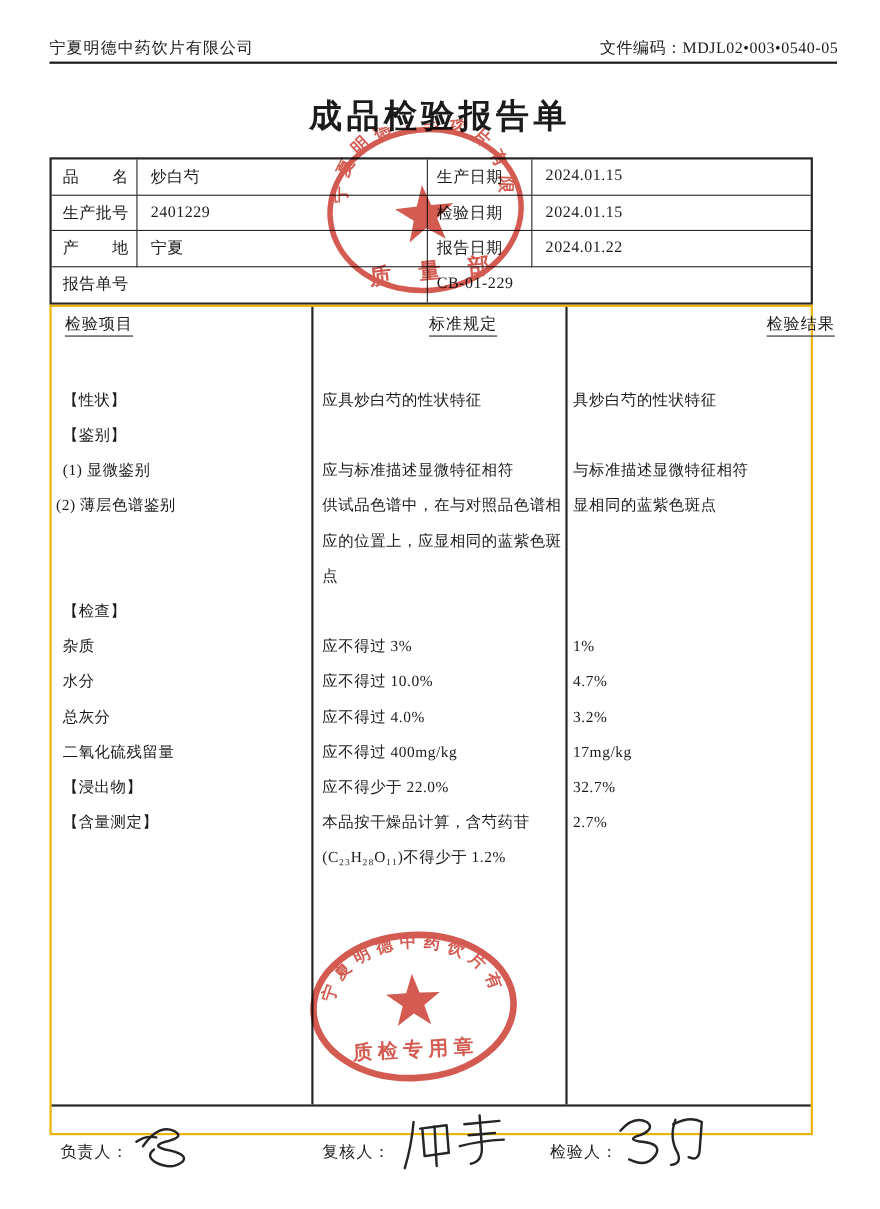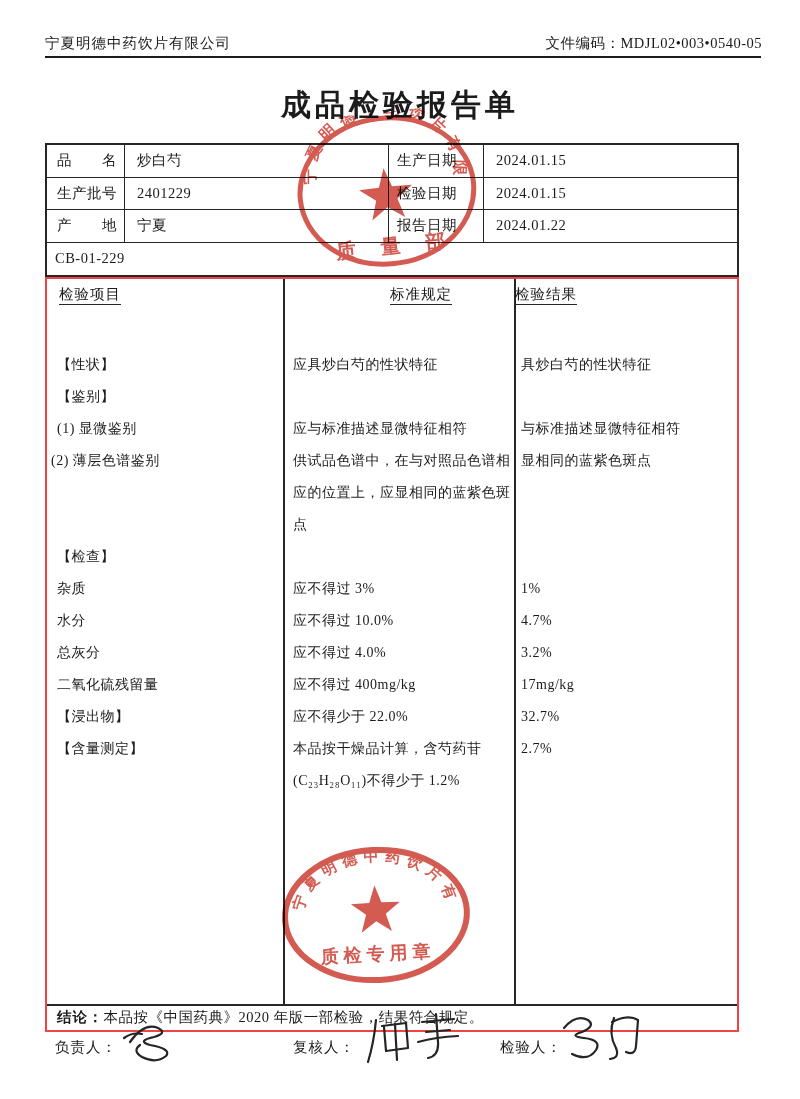--- a/index.html
+++ b/index.html
@@ -14,21 +14,21 @@
   .title{left:0;top:85px;width:800px;text-align:center;font-size:30px;font-weight:bold;letter-spacing:4px;}
   
   .info-table{left:45px;top:143px;width:694px;height:134px;border:2px solid #262626;
               display:grid;grid-template-columns:78px 264px 95px 253px;grid-template-rows:1fr 1fr 1fr 1fr;}
   .cell{display:flex;align-items:center;font-size:14.5px;white-space:nowrap;letter-spacing:.5px;}
   .br{border-right:1.5px solid #262626;}
   .bb{border-bottom:1.5px solid #262626;}
   .pl8{padding-left:8px;} .pl10{padding-left:10px;} .pl12{padding-left:12px;}
   .span2{grid-column:span 2;}
   
-  .main-table{left:45px;top:277px;width:694px;height:755px;border:2px solid #ef4444;position:absolute;}
+  .main-table{left:45px;top:277px;width:694px;height:755px;border:2px solid #eab308;position:absolute;}
   .vline{position:absolute;top:0;width:1.5px;height:725px;background:#262626;}
   .hline{position:absolute;left:0;top:725px;width:100%;height:1.5px;background:#262626;}
   .colhead{position:absolute;top:6px;font-size:14.5px;letter-spacing:1px;}
   .colhead span{border-bottom:1px solid #262626;padding-bottom:2px;}
   .c2{left:474px;} 
   .concl{position:absolute;left:10px;top:729px;font-size:14.5px;white-space:nowrap;letter-spacing:.5px;}
   .concl b{letter-spacing:1px;}
   .siglabel{position:absolute;top:1038px;font-size:14.5px;letter-spacing:1px;}
   .stamp{position:absolute;mix-blend-mode:multiply;opacity:.82;}
   .sig{position:absolute;}
@@ -51,31 +51,32 @@
   <div class="cell br bb pl10">生产批号</div>
   <div class="cell br bb pl12">2401229</div>
   <div class="cell br bb pl8">检验日期</div>
   <div class="cell bb pl12">2024.01.15</div>
 
   <div class="cell br bb pl10">产　　地</div>
   <div class="cell br bb pl12">宁夏</div>
   <div class="cell br bb pl8">报告日期</div>
   <div class="cell bb pl12">2024.01.22</div>
 
+  <div class="cell br pl10 span2">报告单号</div>
   <div class="cell pl8 span2">CB-01-229</div>
 </div>
 
 <div class="main-table">
   <div class="vline" style="left:236px;"></div>
   <div class="vline" style="left:467px;"></div>
   <div class="hline"></div>
 
   <div class="colhead" style="left:12px;"><span>检验项目</span></div>
   <div class="colhead" style="left:237px;width:274px;text-align:center;"><span>标准规定</span></div>
-  <div class="colhead" style="left:468px;width:244px;text-align:left;"><span>检验结果</span></div>
+  <div class="colhead" style="left:468px;width:244px;text-align:right;"><span>检验结果</span></div>
 
   <div class="line" style="left:10px;top:76px;">【性状】</div>
   <div class="line" style="left:10px;top:108px;">【鉴别】</div>
   <div class="line" style="left:10px;top:140px;">(1) 显微鉴别</div>
   <div class="line" style="left:4px;top:172px;">(2) 薄层色谱鉴别</div>
   <div class="line" style="left:10px;top:268px;">【检查】</div>
   <div class="line" style="left:10px;top:300px;">杂质</div>
   <div class="line" style="left:10px;top:332px;">水分</div>
   <div class="line" style="left:10px;top:364px;">总灰分</div>
   <div class="line" style="left:10px;top:396px;">二氧化硫残留量</div>
@@ -98,23 +99,20 @@
   <div class="line c2" style="top:76px;">具炒白芍的性状特征</div>
   <div class="line c2" style="top:140px;">与标准描述显微特征相符</div>
   <div class="line c2" style="top:172px;">显相同的蓝紫色斑点</div>
   <div class="line c2" style="top:300px;">1%</div>
   <div class="line c2" style="top:332px;">4.7%</div>
   <div class="line c2" style="top:364px;">3.2%</div>
   <div class="line c2" style="top:396px;">17mg/kg</div>
   <div class="line c2" style="top:428px;">32.7%</div>
   <div class="line c2" style="top:460px;">2.7%</div>
 
-  <div class="concl">
-    <b>结论：</b><span>本品按《中国药典》2020 年版一部检验，结果符合规定。</span>
-  </div>
 </div>
 
 <svg class="stamp" style="left:294px;top:112px;transform:rotate(-6deg);" width="186" height="160" viewBox="0 0 186 160">
   <g stroke="#c9362a" fill="none">
     <ellipse cx="93" cy="79" rx="87" ry="73" stroke-width="5"></ellipse>
     <path id="arcTop" d="M 24,69 A 70,58 0 1 1 162,69" stroke="none"></path>
   </g>
   <text font-size="15.5" font-weight="bold" fill="#c9362a" letter-spacing="7">
     <textPath href="#arcTop" startOffset="4">宁夏明德中药饮片有限公司</textPath>
   </text>

